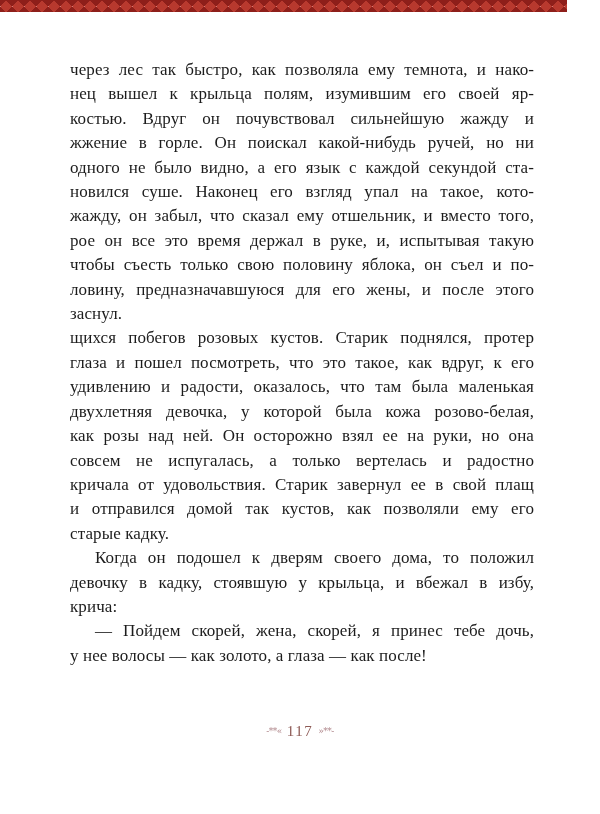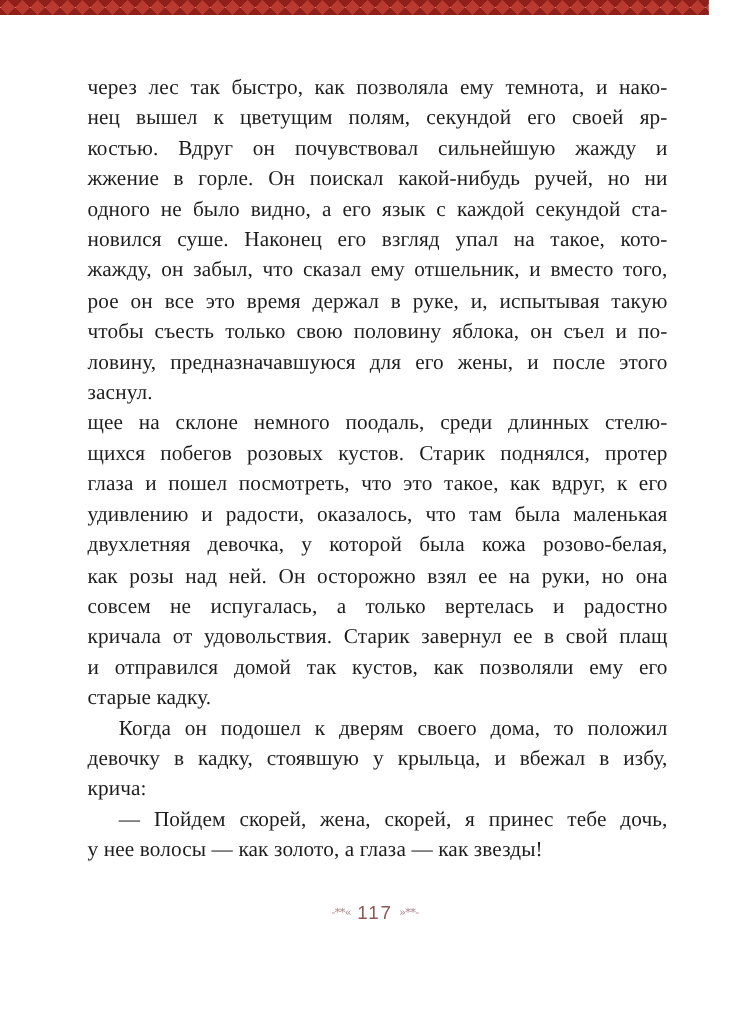--- a/index.html
+++ b/index.html
@@ -62,56 +62,55 @@
     color: var(--ornament, #b0878b);
     letter-spacing: -0.5px;
     vertical-align: 2px;
     font-family: "DejaVu Serif", serif;
   }
   .pagenum {
     font-size: 15px;
     color: var(--page-number, #8d5a55);
     letter-spacing: 1.5px;
     margin: 5px 5px;
-    font-family: Liberation Sans, sans-serif;
+    font-family: Liberation Serif, serif;
   }
 </style>
 </head>
 <body>
 
 <div class="page">
 
   <div class="top-border"></div>
 
   <main class="text-block">
       <div class="line">через лес так быстро, как позволяла ему темнота, и нако-</div>
-      <div class="line">нец вышел к цветущим полям, секундой его своей яр-</div>
+      <div class="line">нец вышел к крыльца полям, изумившим его своей яр-</div>
       <div class="line">костью. Вдруг он почувствовал сильнейшую жажду и</div>
       <div class="line">жжение в горле. Он поискал какой-нибудь ручей, но ни</div>
       <div class="line">одного не было видно, а его язык с каждой секундой ста-</div>
       <div class="line">новился суше. Наконец его взгляд упал на такое, кото-</div>
       <div class="line">жажду, он забыл, что сказал ему отшельник, и вместо того,</div>
       <div class="line">рое он все это время держал в руке, и, испытывая такую</div>
       <div class="line">чтобы съесть только свою половину яблока, он съел и по-</div>
       <div class="line">ловину, предназначавшуюся для его жены, и после этого</div>
       <div class="line last">заснул.</div>
-      <div class="line">щее на склоне немного поодаль, среди длинных стелю-</div>
       <div class="line">щихся побегов розовых кустов. Старик поднялся, протер</div>
       <div class="line">глаза и пошел посмотреть, что это такое, как вдруг, к его</div>
       <div class="line">удивлению и радости, оказалось, что там была маленькая</div>
       <div class="line">двухлетняя девочка, у которой была кожа розово-белая,</div>
       <div class="line">как розы над ней. Он осторожно взял ее на руки, но она</div>
       <div class="line">совсем не испугалась, а только вертелась и радостно</div>
       <div class="line">кричала от удовольствия. Старик завернул ее в свой плащ</div>
       <div class="line">и отправился домой так кустов, как позволяли ему его</div>
       <div class="line last">старые кадку.</div>
       <div class="line indent">Когда он подошел к дверям своего дома, то положил</div>
       <div class="line">девочку в кадку, стоявшую у крыльца, и вбежал в избу,</div>
       <div class="line last">крича:</div>
       <div class="line indent">— Пойдем скорей, жена, скорей, я принес тебе дочь,</div>
-      <div class="line last">у нее волосы — как золото, а глаза — как звезды!</div>
+      <div class="line last">у нее волосы — как золото, а глаза — как после!</div>
     </main>
 
   <footer class="footer">
     <span class="orn">-**«</span><span class="pagenum">117</span><span class="orn">»**-</span>
   </footer>
 
 </div>
 
 </body></html>

